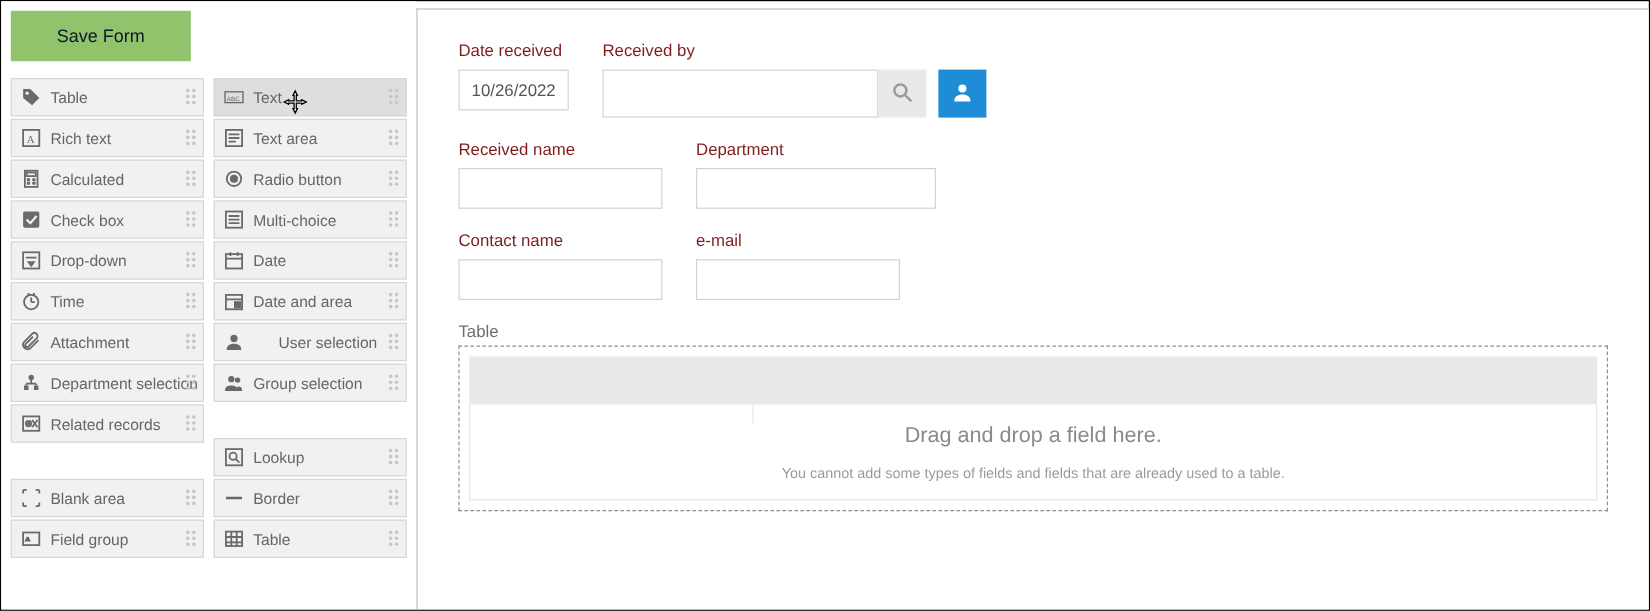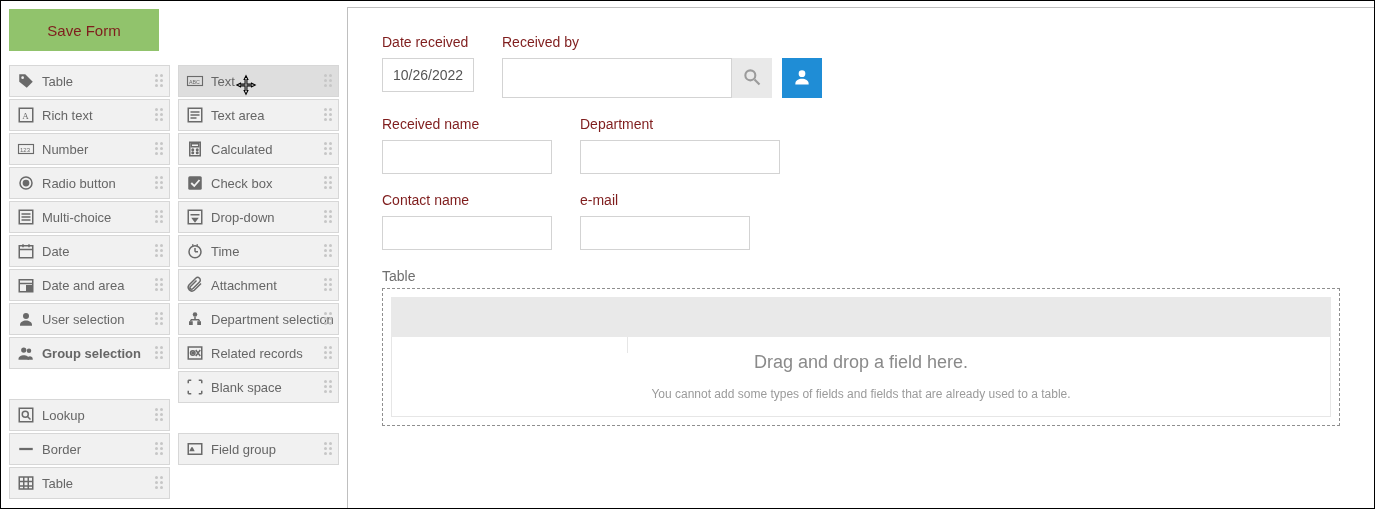--- a/index.html
+++ b/index.html
@@ -19,21 +19,21 @@
     padding:8px 8px 8px 8px;
     background:#fff;
     flex:none;
     display:flex;
     flex-direction:column;
   }
   .save-btn {
     width:150px;
     height:42px;
     background:#91c36c;
-    color:#7f1d1d;
+    color:#0f172a;
     border:none;
     font-size:15px;
     cursor:pointer;
     margin-bottom:14px;
     font-weight:400;
   }
   .palette {
     display:grid;
     grid-template-columns: 1fr 1fr;
     column-gap:8px;
@@ -231,37 +231,20 @@
             <span></span>
             <span></span>
             <span></span>
             <span></span>
             <span></span>
             <span></span>
           </span>
         </div>
         <div class="pal-item" style="position: relative;">
           <span class="icon">
-            <svg viewBox="0 0 24 24" fill="none" stroke="#6a6a6a" stroke-width="1.5">
-              <rect x="2" y="6" width="20" height="12"></rect>
-              <text x="4" y="16" font-size="8" fill="#6a6a6a" stroke="none">123</text>
-            </svg>
-          </span>
-          <span>Number</span>
-          <span class="handle">
-            <span></span>
-            <span></span>
-            <span></span>
-            <span></span>
-            <span></span>
-            <span></span>
-          </span>
-        </div>
-        <div class="pal-item" style="position: relative;">
-          <span class="icon">
             <svg viewBox="0 0 24 24" fill="none" stroke="#6a6a6a" stroke-width="2">
               <rect x="5" y="3" width="14" height="18"></rect>
               <rect x="7" y="5" width="10" height="4"></rect>
               <circle cx="9" cy="13" r="1" fill="#6a6a6a"></circle>
               <circle cx="15" cy="13" r="1" fill="#6a6a6a"></circle>
               <circle cx="9" cy="17" r="1" fill="#6a6a6a"></circle>
               <circle cx="15" cy="17" r="1" fill="#6a6a6a"></circle>
             </svg>
           </span>
           <span>Calculated</span>
@@ -411,21 +394,21 @@
           <span>Attachment</span>
           <span class="handle">
             <span></span>
             <span></span>
             <span></span>
             <span></span>
             <span></span>
             <span></span>
           </span>
         </div>
-        <div class="pal-item" style="position: relative;">
+        <div class="pal-item" style="position: relative; gap: 21px;">
           <span class="icon">
             <svg viewBox="0 0 24 24" fill="#6a6a6a">
               <circle cx="12" cy="8" r="4"></circle>
               <path d="M4 20c0-4 4-6 8-6s8 2 8 6v1H4z"></path>
             </svg>
           </span>
           <span>User selection</span>
           <span class="handle">
             <span></span>
             <span></span>
@@ -450,21 +433,21 @@
           <span>Department selection</span>
           <span class="handle">
             <span></span>
             <span></span>
             <span></span>
             <span></span>
             <span></span>
             <span></span>
           </span>
         </div>
-        <div class="pal-item" style="position: relative; font-weight: bold;">
+        <div class="pal-item" style="position: relative;">
           <span class="icon">
             <svg viewBox="0 0 24 24" fill="#6a6a6a">
               <circle cx="9" cy="8" r="3.5"></circle>
               <circle cx="16" cy="9" r="3"></circle>
               <path d="M2 20c0-3.5 3.5-5 7-5s7 1.5 7 5v1H2z"></path>
               <path d="M14 20c0-1 0-2 1-3 1.5-1.5 6-1 6 3v1h-7z"></path>
             </svg>
           </span>
           <span>Group selection</span>
           <span class="handle">
@@ -512,21 +495,21 @@
             <span></span>
             <span></span>
           </span>
         </div>
         <div class="pal-item" style="position: relative;">
           <span class="icon">
             <svg viewBox="0 0 24 24" fill="none" stroke="#6a6a6a" stroke-width="2">
               <path d="M3 3v4M3 3h4M21 3v4M21 3h-4M3 21v-4M3 21h4M21 21v-4M21 21h-4"></path>
             </svg>
           </span>
-          <span>Blank space</span>
+          <span>Blank area</span>
           <span class="handle">
             <span></span>
             <span></span>
             <span></span>
             <span></span>
             <span></span>
             <span></span>
           </span>
         </div>
         <div class="pal-item" style="position: relative;">

